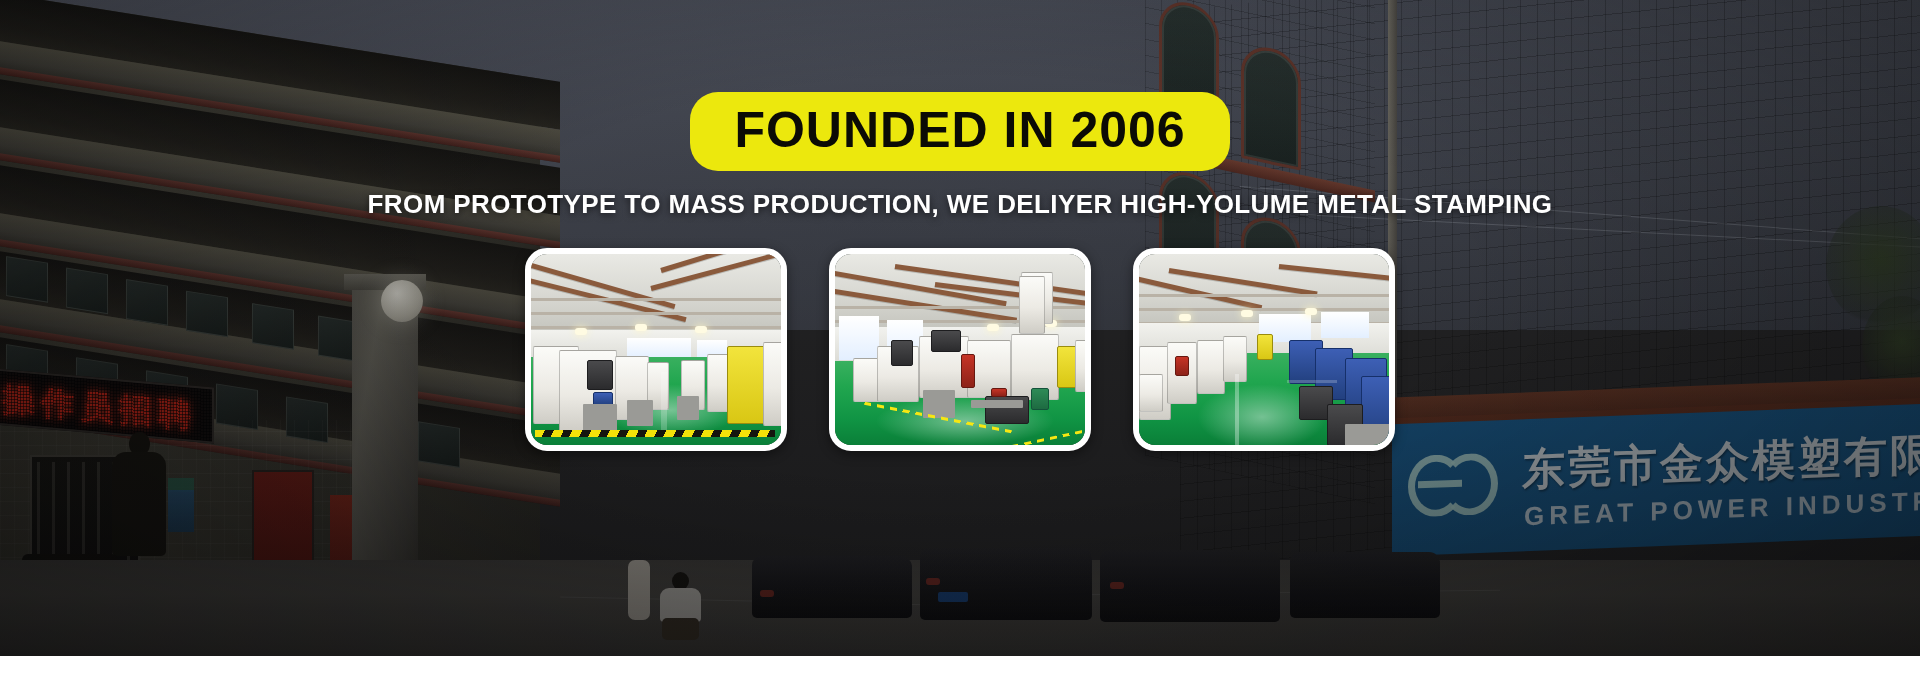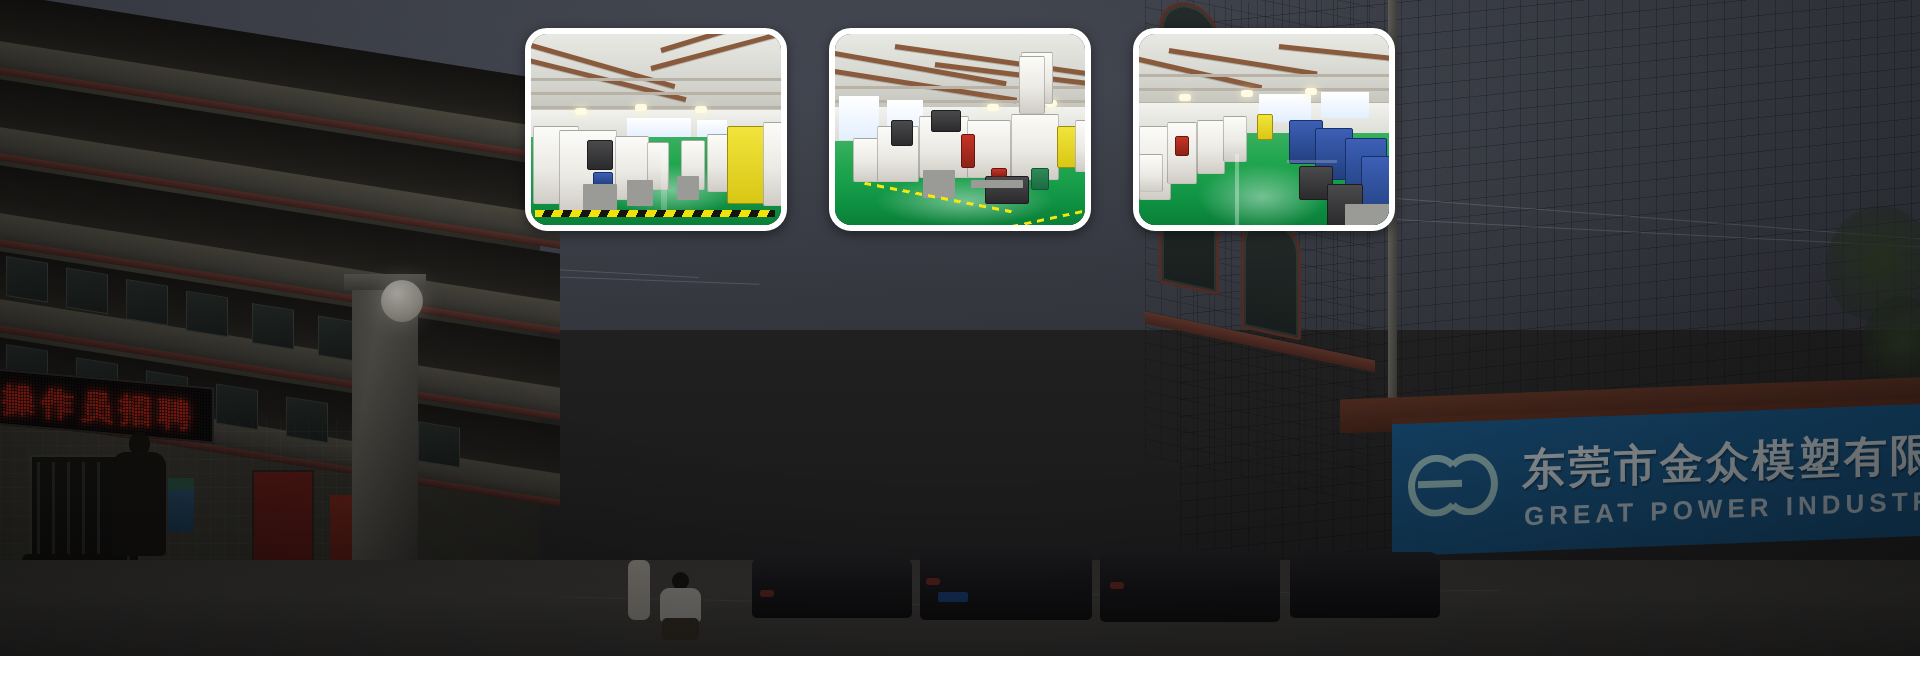--- a/index.html
+++ b/index.html
@@ -482,22 +482,26 @@
     <div class="car" style="left:1290px; top:552px; width:150px; height:66px;"></div>
 
     <div class="photo-tone"></div>
     <div class="photo-vignette"></div>
   </div>
 
   <div class="bottom-white"></div>
 
   <div class="overlay">
 
-
-
+    <div class="badge">
+      <div class="badge-text">FOUNDED IN 2006</div>
+    </div>
+
+
+    <div class="subhead">FROM PROTOTYPE TO MASS PRODUCTION, WE DELIYER HIGH-YOLUME METAL STAMPING</div>
 
     <div class="thumbs">
 
       <div class="thumb">
         <div class="t-inner">
           <div class="t-roof" style="height:40%;"></div>
           <div class="truss" style="left:-10px; top:6px;  width:160px; transform:rotate(16deg);"></div>
           <div class="truss" style="left:-10px; top:22px; width:170px; transform:rotate(14deg);"></div>
           <div class="truss" style="left:120px; top:32px; width:160px; transform:rotate(-15deg);"></div>
           <div class="truss" style="left:130px; top:14px; width:150px; transform:rotate(-17deg);"></div>

